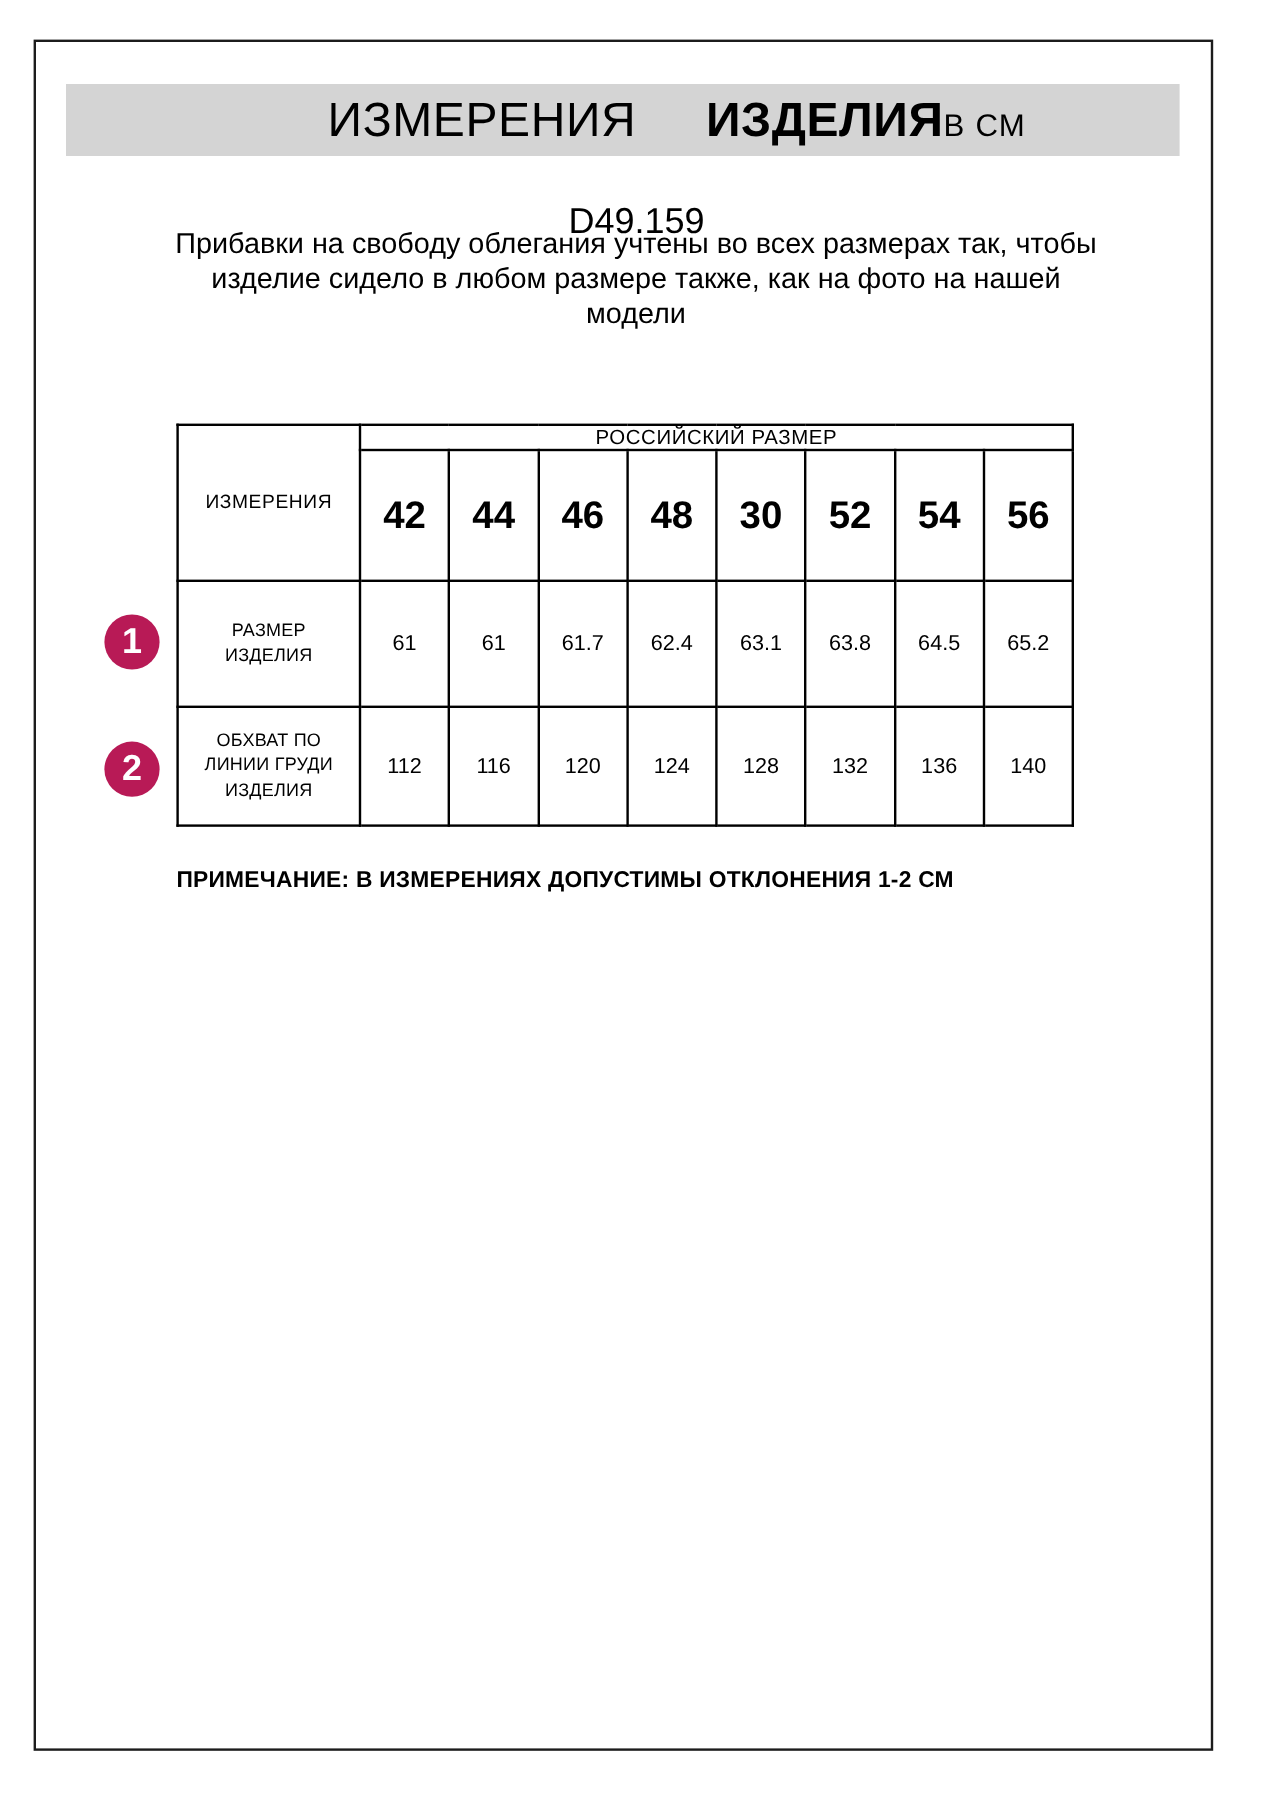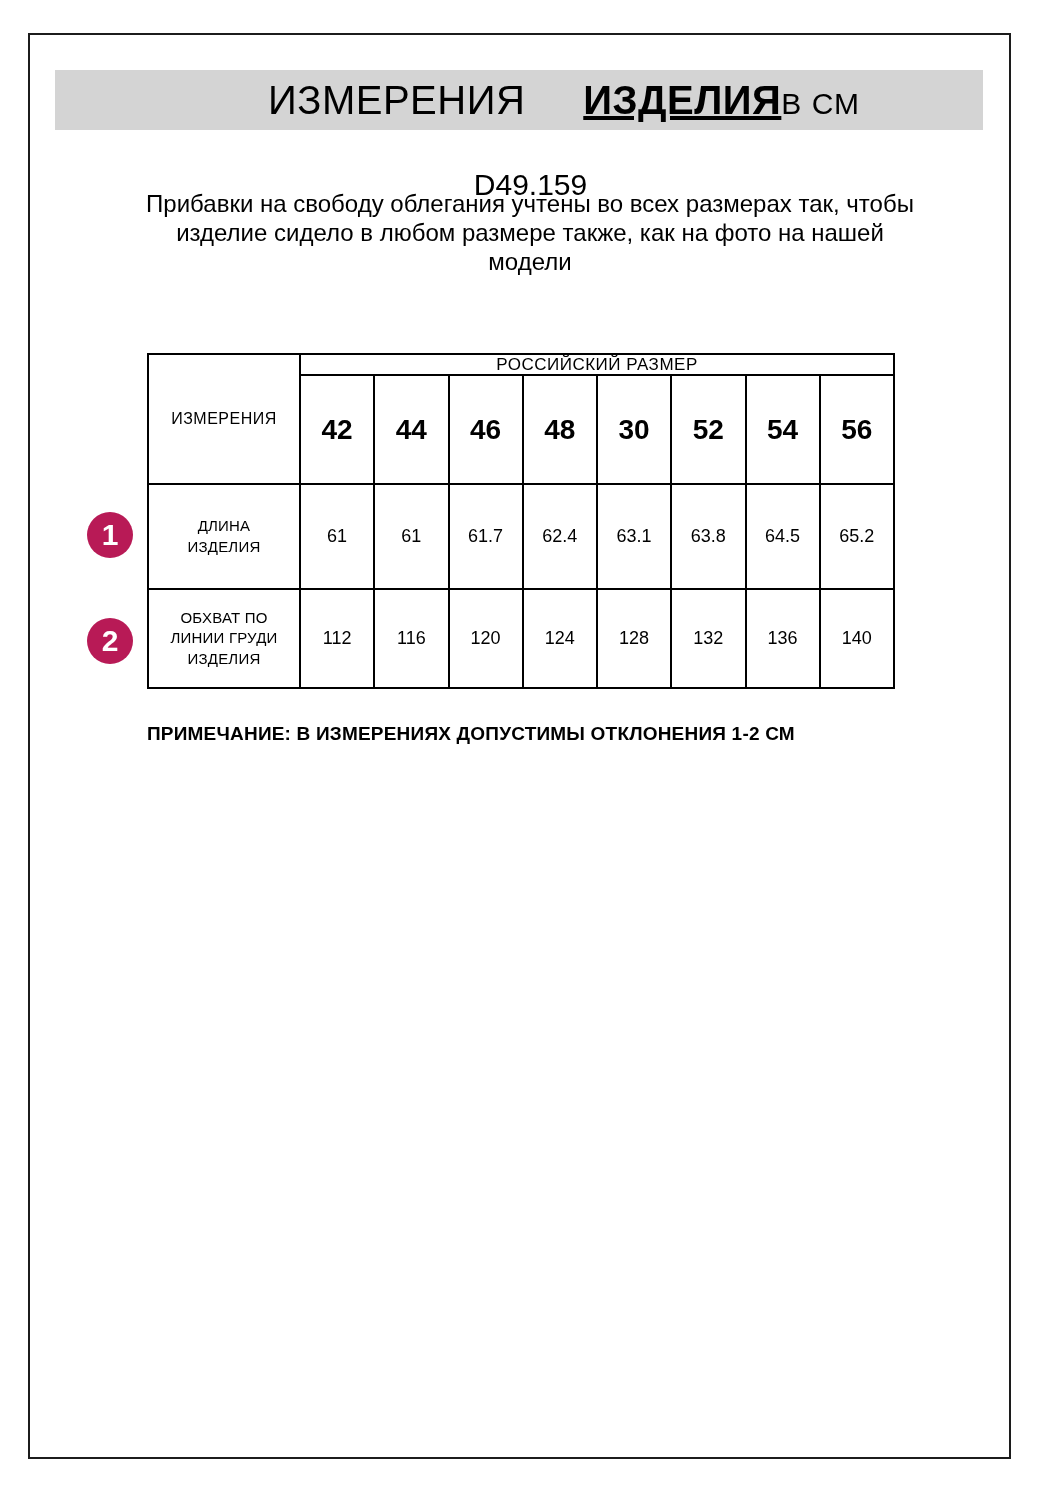--- a/index.html
+++ b/index.html
@@ -21,22 +21,22 @@
     width:928px; height:60px;
     background:var(--title-bar-bg);
     text-align:center;
     line-height:60px;
     white-space:nowrap;
     padding-left:0;
     box-sizing:border-box;
   }
   .titlebar .inner { display:inline-block; margin-left:90px; }
   .t1 { font-size:40px; letter-spacing:0.5px; }
-  .t2 { font-size:40px; font-weight:bold; margin-left:58px; letter-spacing:0.5px;text-decoration:underline; }
-  .t3 { font-size:30px; letter-spacing:1px; }
+  .t2 { font-size:40px; font-weight:bold; margin-left:58px; letter-spacing:0.5px; }
+  .t3 { font-size:26px; letter-spacing:1px; }
   .model {
     position:absolute; top:168px; left:0; width:1061px;
     text-align:center; font-size:30px;
   }
   .desc {
     position:absolute; top:189px; left:135px; width:790px;
     text-align:center; font-size:24px; line-height:29px;
   }
   .table-wrap {
     position:absolute; left:147px; top:353px;
@@ -47,21 +47,21 @@
     width:748px;
   }
   table.size-table td {
     border:2px solid #000;
     text-align:center;
     vertical-align:middle;
     padding:0;
   }
   td.corner-cell { width:150px; font-size:16px; letter-spacing:0.5px; }
   td.group-cell  { height:19px; font-size:17px; line-height:19px; letter-spacing:0.5px; }
-  tr.sizes-row td { height:107px; font-size:28px; font-weight:bold; }
+  tr.sizes-row td { height:107px; font-size:32px; font-weight:bold; }
   tr.data-row-1 td { height:103px; }
   tr.data-row-2 td { height:97px; }
   td.label-cell span {
     display:inline-block; max-width:112px;
     font-size:15px; line-height:1.35; letter-spacing:0.2px;
   }
   td.value-cell { font-size:18px; }
   .marker {
     position:absolute; left:87px;
     width:46px; height:46px;
@@ -104,21 +104,21 @@
       <td>42</td>
       <td>44</td>
       <td>46</td>
       <td>48</td>
       <td>30</td>
       <td>52</td>
       <td>54</td>
       <td>56</td>
     </tr>
     <tr class="data-row-1">
-      <td class="label-cell"><span>ДЛИНА ИЗДЕЛИЯ</span></td>
+      <td class="label-cell"><span>РАЗМЕР ИЗДЕЛИЯ</span></td>
       <td class="value-cell">61</td>
       <td class="value-cell">61</td>
       <td class="value-cell">61.7</td>
       <td class="value-cell">62.4</td>
       <td class="value-cell">63.1</td>
       <td class="value-cell">63.8</td>
       <td class="value-cell">64.5</td>
       <td class="value-cell">65.2</td>
     </tr>
     <tr class="data-row-2">

